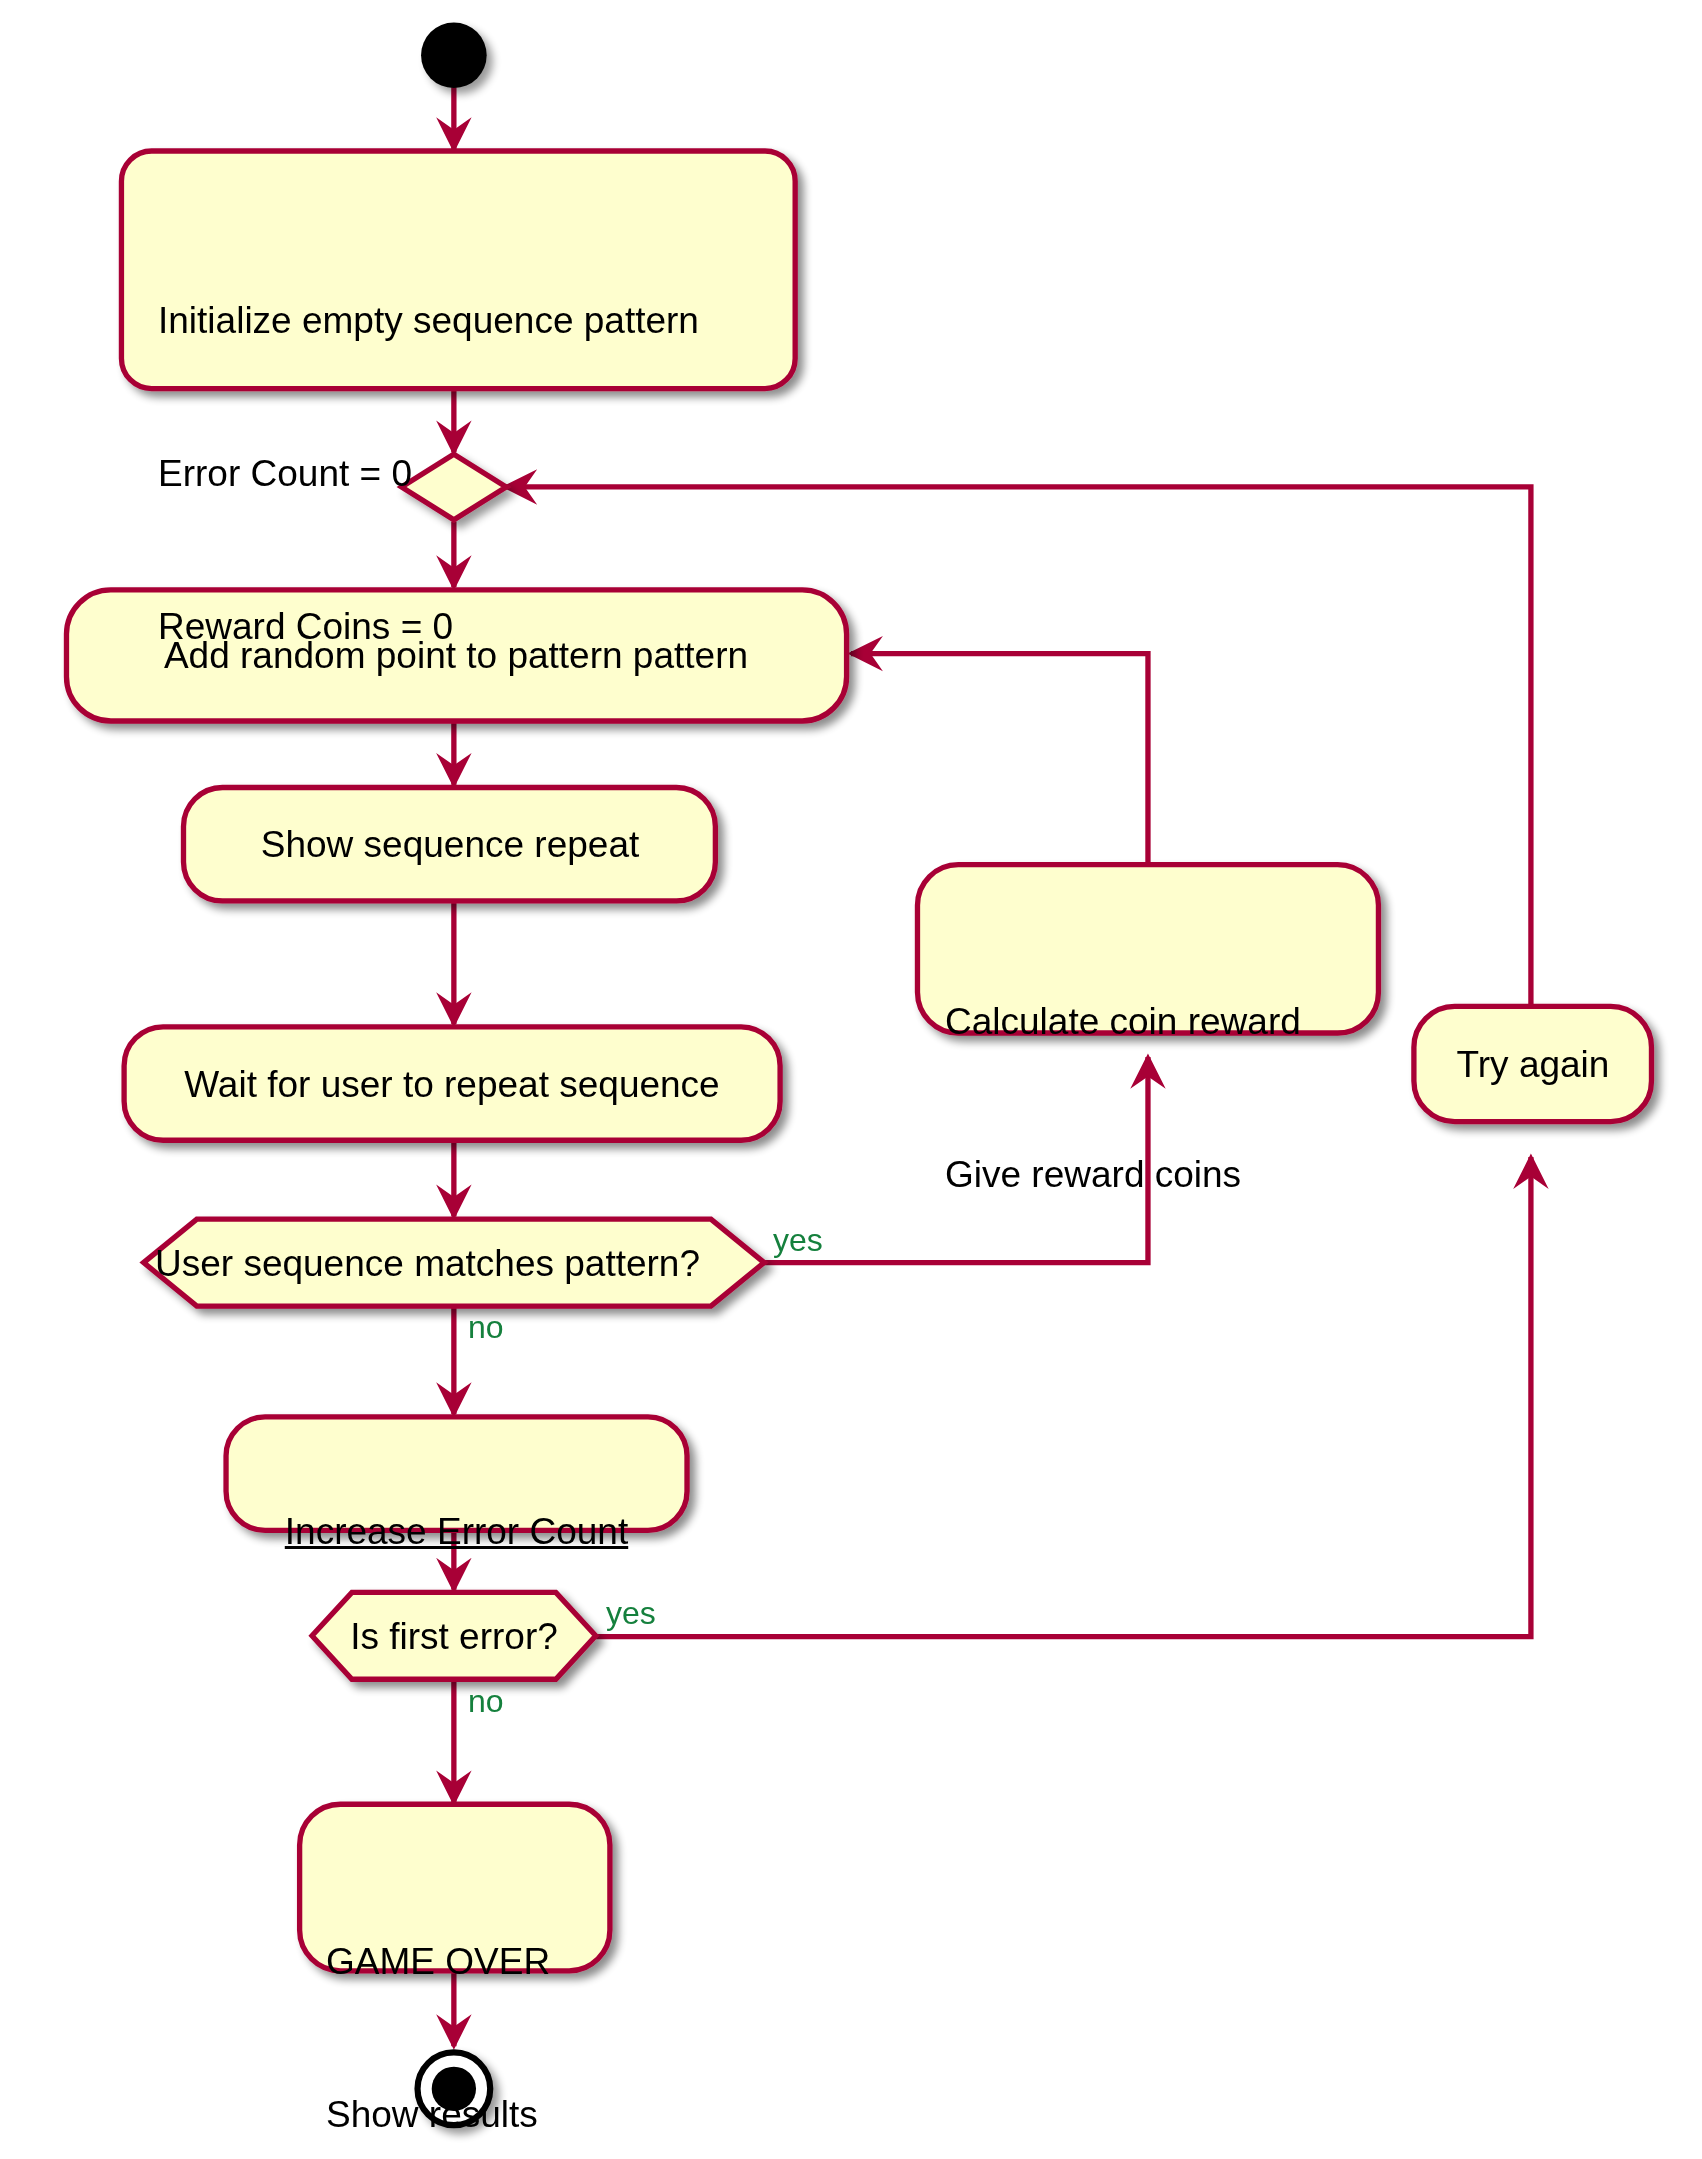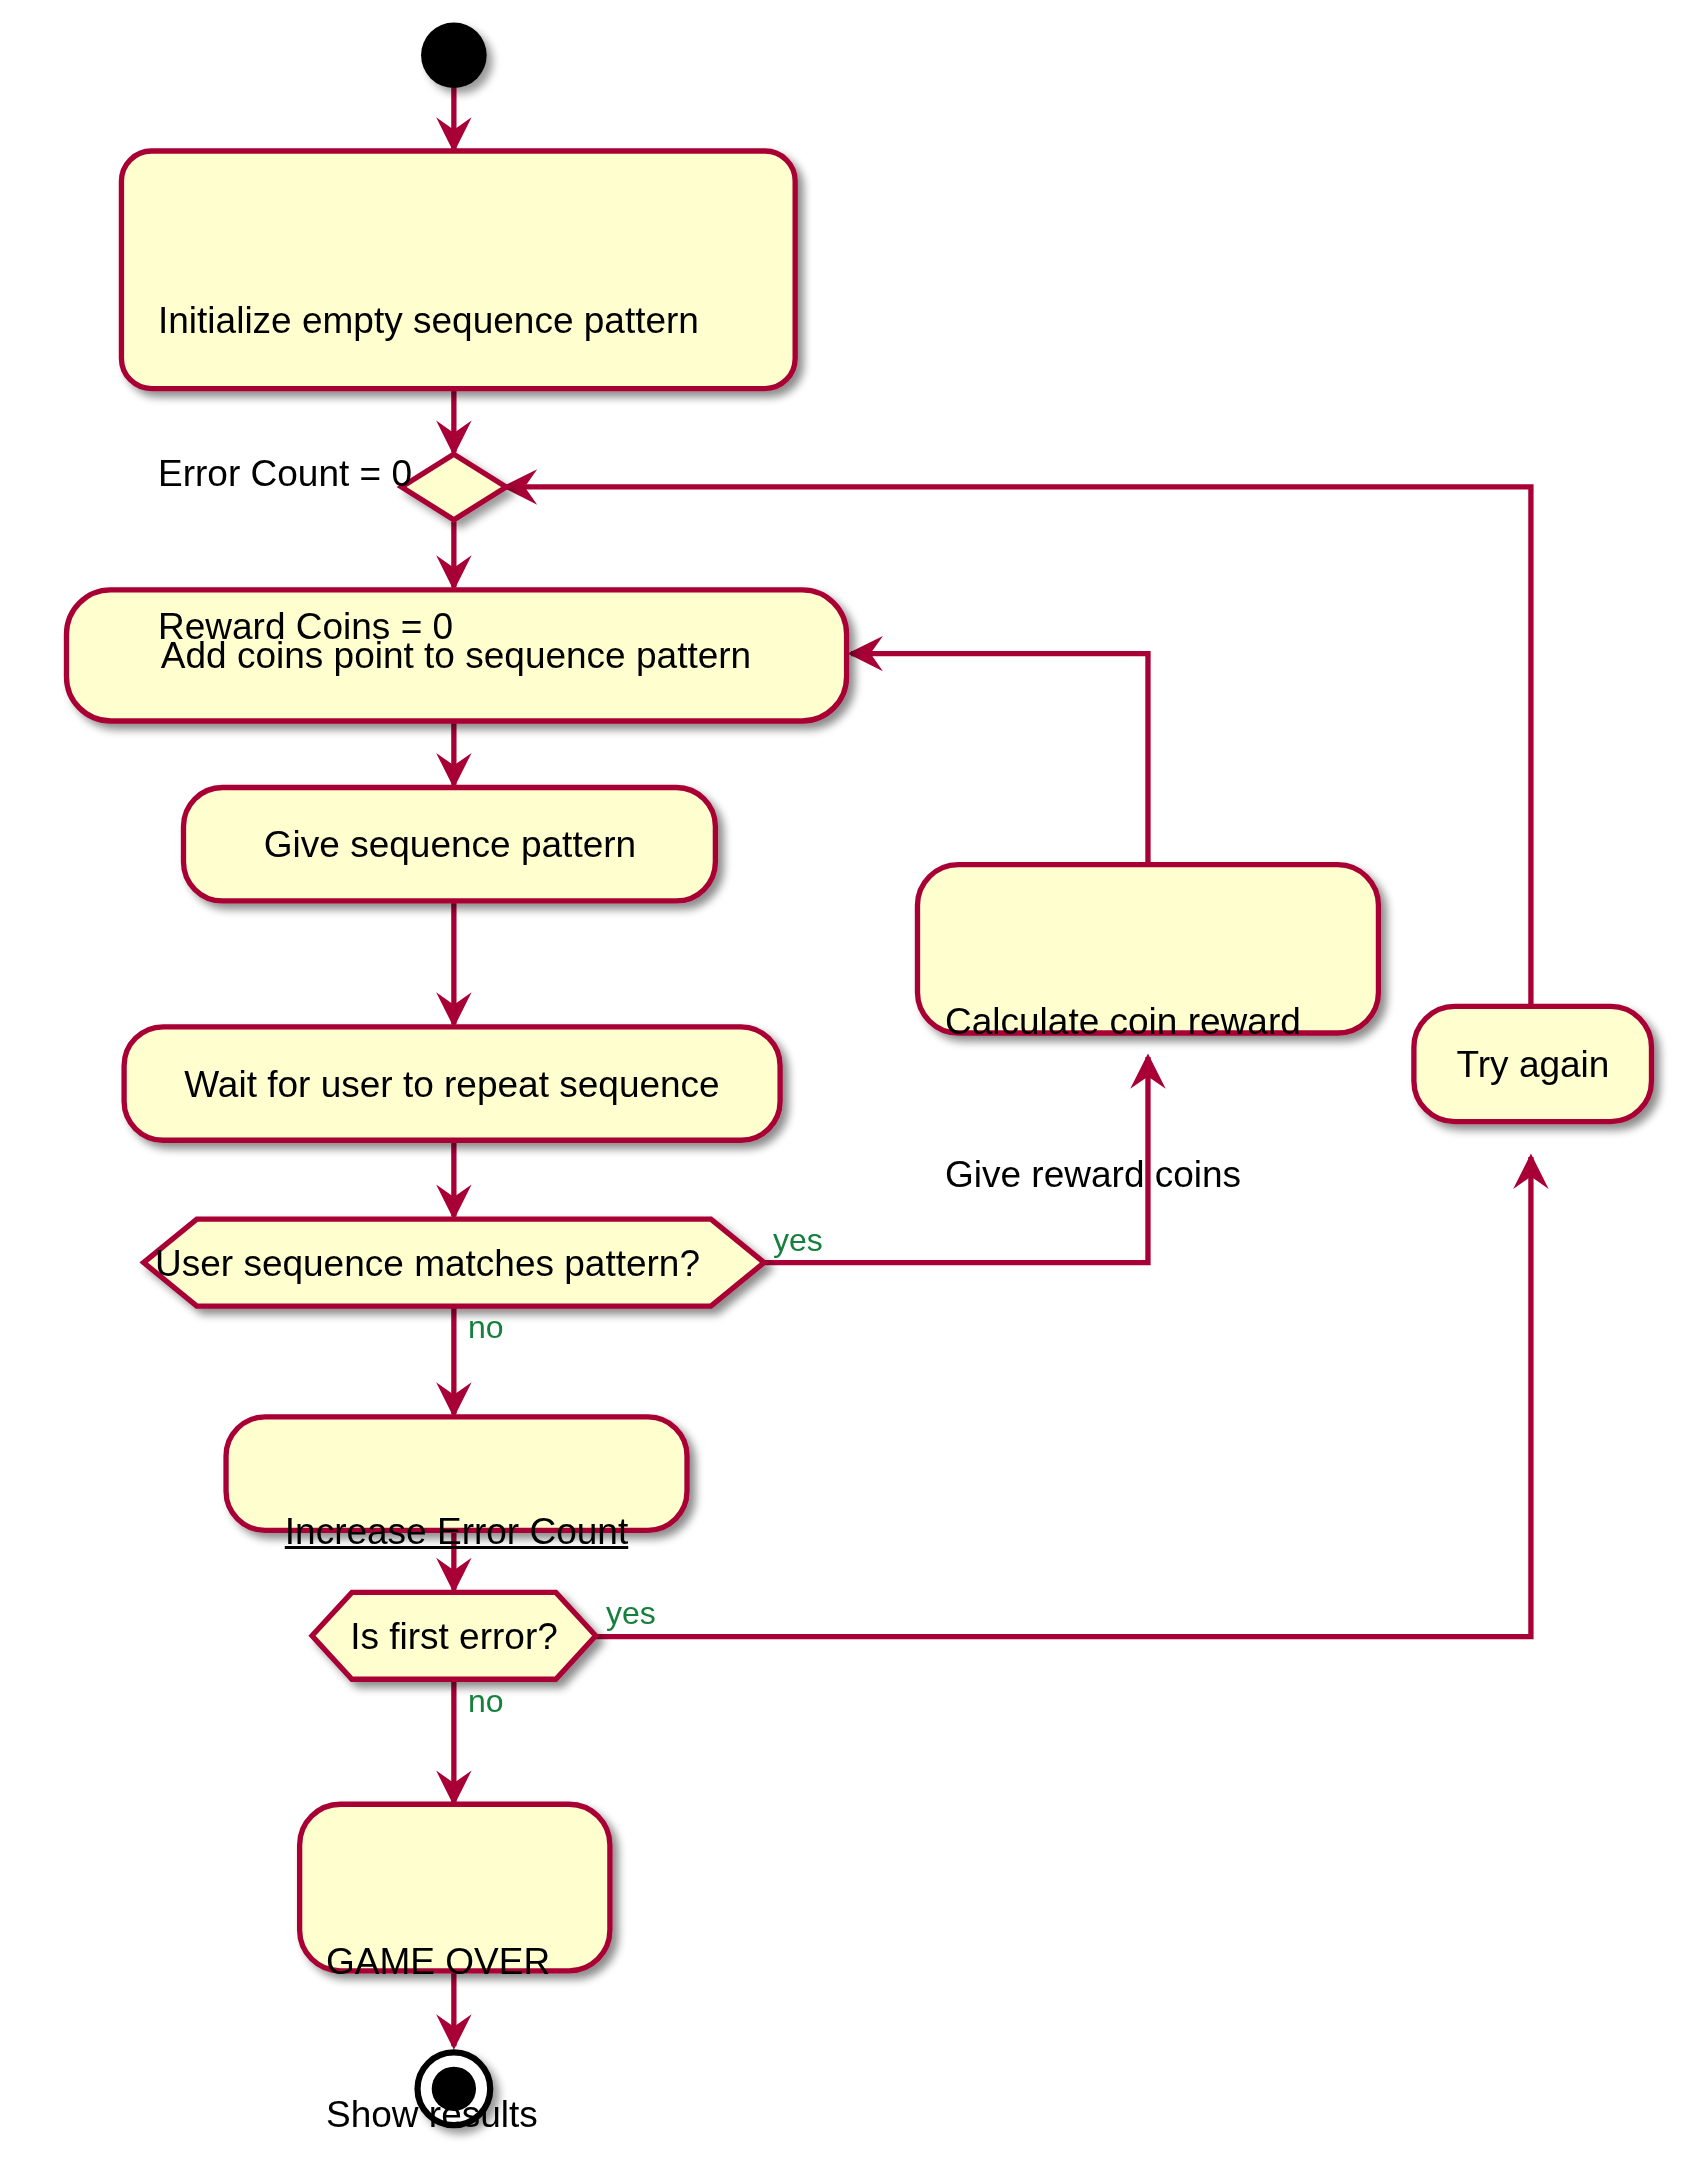--- a/index.html
+++ b/index.html
@@ -136,23 +136,23 @@
     <circle cx="512" cy="2356" r="25" fill="#000000" stroke="none"></circle>
   </g>
 </svg>
 
 <div class="node-label" style="left:158px;top:193px;width:621px;text-align:left;">
   <div>Initialize empty sequence pattern</div>
   <div>Error Count = 0</div>
   <div>Reward Coins = 0</div>
 </div>
 
-<div class="node-label" style="left:66px;top:630px;width:780px;">Add coins point to sequence pattern</div>
+<div class="node-label" style="left:66px;top:630px;width:780px;">Add random point to pattern pattern</div>
 
-<div class="node-label" style="left:184px;top:819px;width:532px;">Give sequence pattern</div>
+<div class="node-label" style="left:184px;top:819px;width:532px;">Show sequence repeat</div>
 
 <div class="node-label" style="left:144px;top:1238px;width:567px;">User sequence matches pattern?</div>
 
 <div class="node-label" style="left:124px;top:1059px;width:656px;">Wait for user to repeat sequence</div>
 
 <div class="node-label" style="left:945px;top:894px;width:408px;text-align:left;">
   <div>Calculate coin reward</div>
   <div>Give reward coins</div>
 </div>
 

